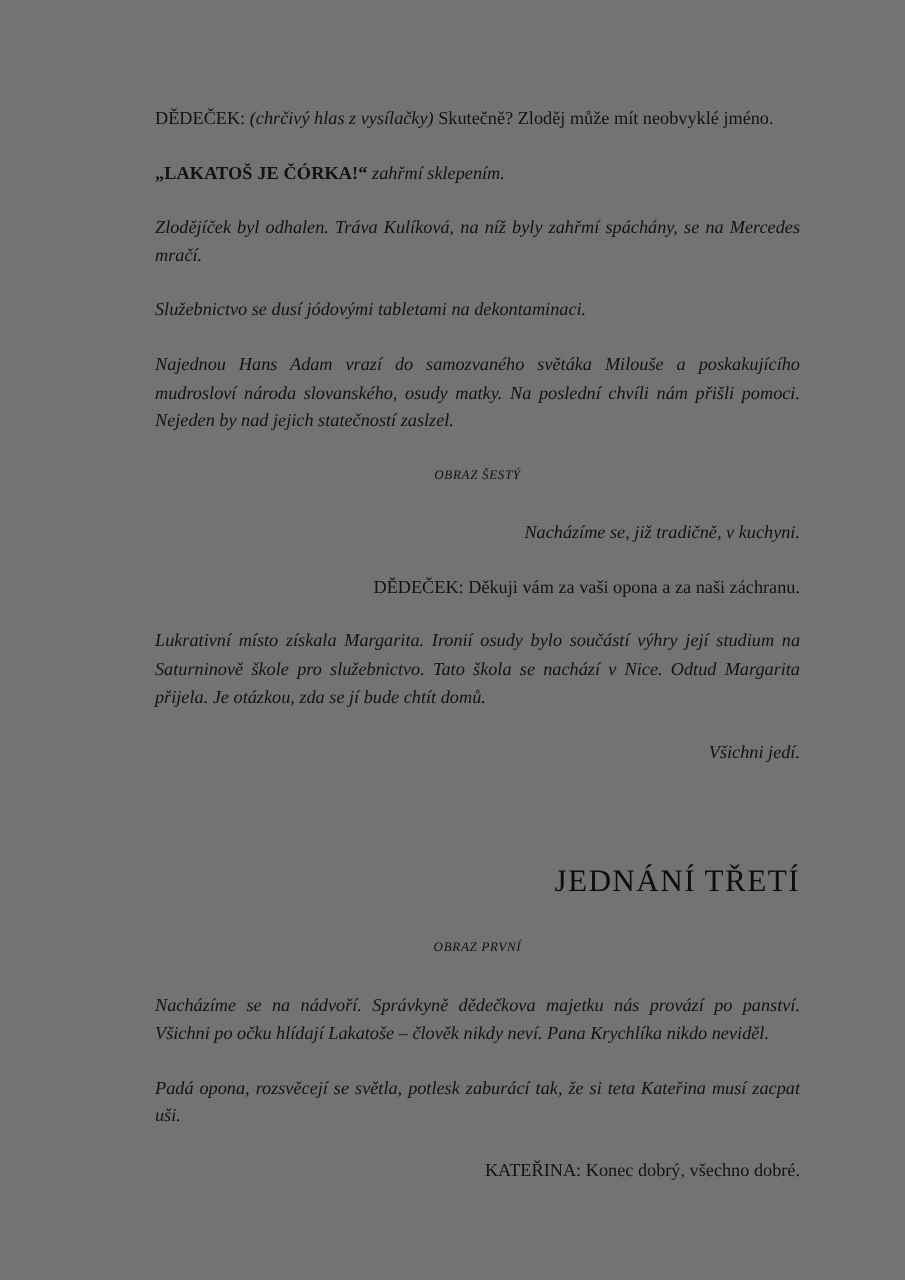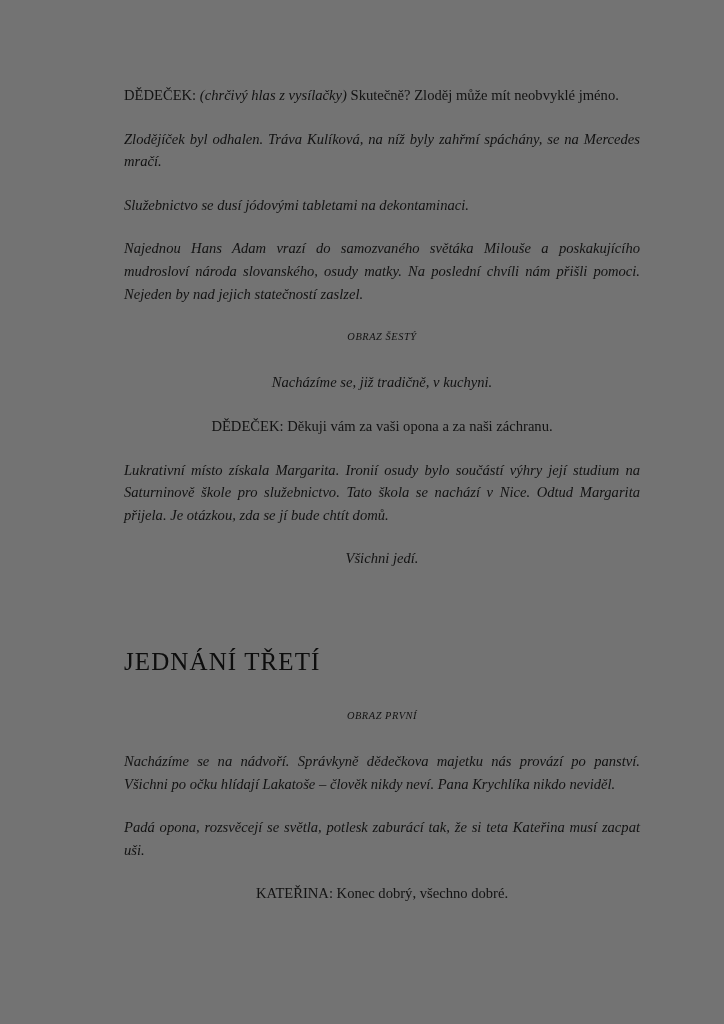--- a/index.html
+++ b/index.html
@@ -36,21 +36,21 @@
   p.italic {
     font-style: italic;
   }
   p.roman {
     font-style: normal;
   }
   p.spaced {
     margin-top: 21px;
   }
   p.no-justify {
-    text-align: center;
+    text-align: right;
   }
 
   
   .speaker {
     font-style: normal;
   }
   .stagedir {
     font-style: italic;
   }
   .shout {
@@ -67,41 +67,42 @@
     letter-spacing: 0.55px;
     font-variant: small-caps;
     text-transform: uppercase;
     margin: 0;
     color: #121212;
   }
   .scene-heading.top-gap   { margin-top: 24px; }
 
   
   .act-heading {
-    text-align: left;
+    text-align: right;
     font-size: 25px;
     font-style: normal;
     font-weight: normal;
     letter-spacing: 1.1px;
     margin: 0;
     color: #0d0d0d;
   }
   .act-block { margin-top: 73px; }
   .act-scene { margin-top: 26px; }
 
   .after-scene { margin-top: 26px; }
 </style>
 </head>
 <body>
 
 <div class="page">
   <div class="content">
 
     <p class="roman"><span class="speaker">DĚDEČEK:</span><span> </span><span class="stagedir">(chrčivý hlas z vysílačky)</span><span> Skutečně? Zloděj může mít neobvyklé jméno.</span></p>
 
+    <p class="italic spaced"><span class="shout">„LAKATOŠ JE ČÓRKA!“</span><span> zahřmí sklepením.</span></p>
 
     <p class="italic spaced">Zlodějíček byl odhalen. Tráva Kulíková, na níž byly zahřmí spáchány, se na Mercedes mračí.</p>
 
     <p class="italic spaced">Služebnictvo se dusí jódovými tabletami na dekontaminaci.</p>
 
     <p class="italic spaced">Najednou Hans Adam vrazí do samozvaného světáka Milouše a poskakujícího mudrosloví národa slovanského, osudy matky. Na poslední chvíli nám přišli pomoci. Nejeden by nad jejich statečností zaslzel.</p>
 
     <p class="scene-heading top-gap">OBRAZ ŠESTÝ</p>
 
     <p class="italic after-scene no-justify">Nacházíme se, již tradičně, v kuchyni.</p>

